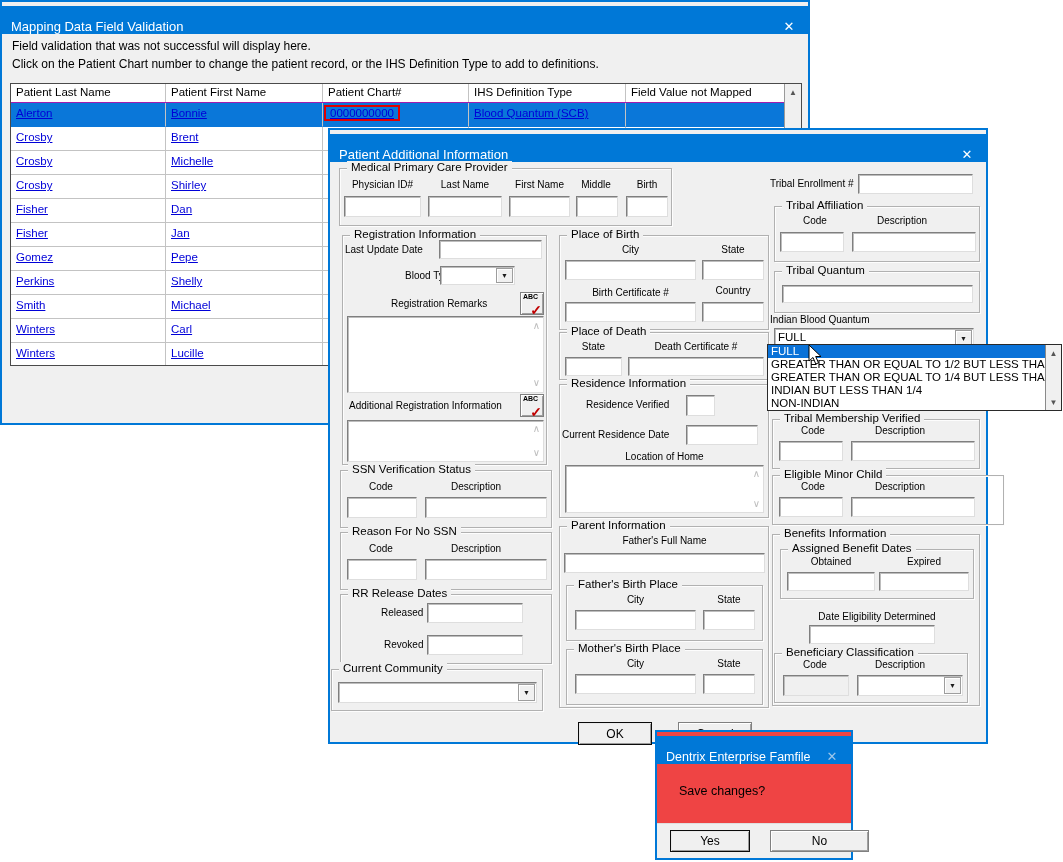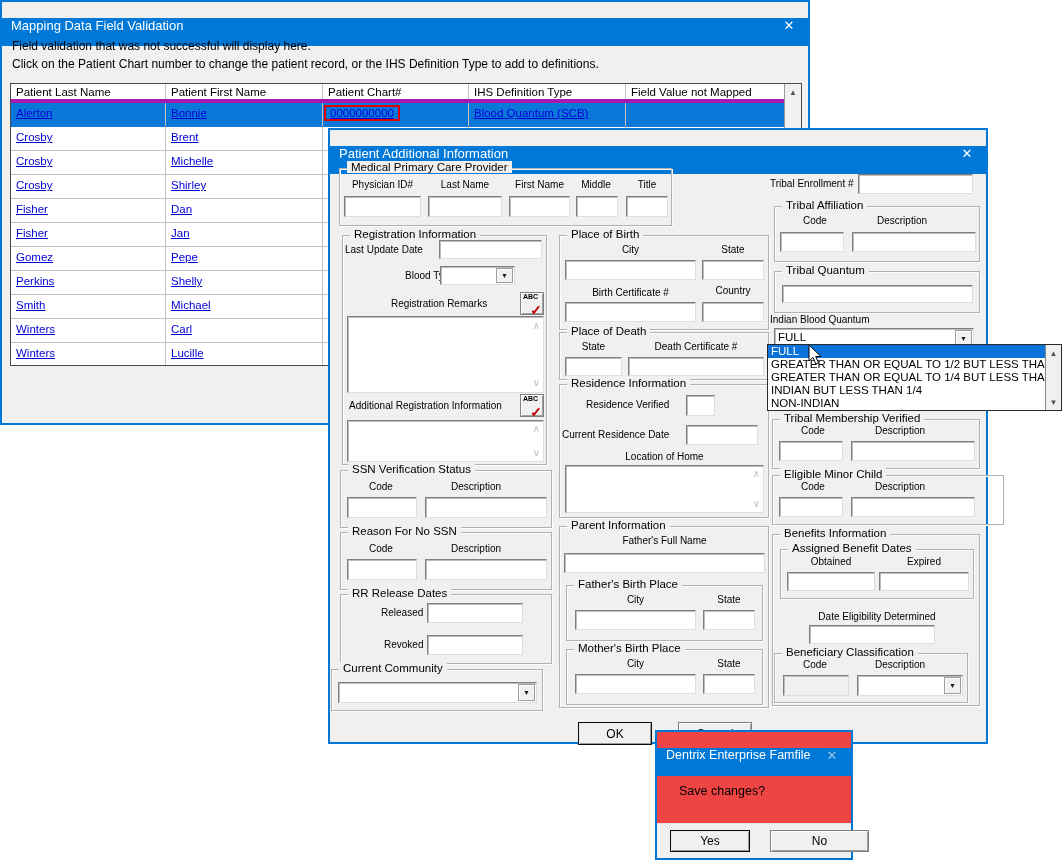--- a/index.html
+++ b/index.html
@@ -1,19 +1,19 @@
 <!DOCTYPE html>
 <html><head>
 <meta charset="utf-8">
 <style>
 *{margin:0;padding:0;box-sizing:border-box}
 html,body{width:1063px;height:862px}
 body{position:relative;background:#fff;font-family:"Liberation Sans",sans-serif;color:#000;overflow:hidden}
 .win{position:absolute;background:#f0f0f0;border:2px solid #0078d7}
-.tbar{position:absolute;left:0;top:16px;right:0;height:28px;background:#0078d7;color:#fff;display:flex;align-items:flex-start;padding-left:9px;font-size:13px}
+.tbar{position:absolute;left:0;top:4px;right:0;height:28px;background:#0078d7;color:#fff;display:flex;align-items:flex-end;padding-left:9px;font-size:13px}
 .tclose{margin-left:auto;width:38px;text-align:center;font-size:13px;cursor:pointer}
 .instr{position:absolute;left:10px;font-size:12px;white-space:nowrap}
 .lbl{position:absolute;font-size:10px;white-space:nowrap}
 .ctr{text-align:center}
 .tb{position:absolute;background:#fff;border:1px solid;border-color:#7f7f7f #dedede #dedede #7f7f7f;box-shadow:inset 1px 1px 0 #bdbdbd;font:11.5px "Liberation Sans",sans-serif;padding:0 3px;outline:none}
 .tb:disabled,.tb.dis{background:#f0f0f0}
 .grp{position:absolute;border:1px solid #b1b1b1;box-shadow:1px 1px 0 #fdfdfd,inset 1px 1px 0 #fdfdfd}
 .glabel{position:absolute;top:-8px;left:7px;background:#f0f0f0;padding:0 4px;font-size:11.5px;white-space:nowrap}
 .btn{position:absolute;background:#f0f0f0;border:1px solid #808080;box-shadow:inset 1px 1px 0 #fff,inset -1px -1px 0 #a0a0a0;font-size:12px;display:flex;align-items:center;justify-content:center;cursor:pointer}
 .btn.def{border:1px solid #0a0a0a;box-shadow:inset 1px 1px 0 #e9e9e9,inset -1px -1px 0 #9a9a9a}
@@ -21,21 +21,21 @@
 .cval{flex:1;font-size:11.5px;padding:2px 0 0 3px;overflow:hidden;white-space:nowrap}
 .cbtn{width:17px;background:#f0f0f0;border:1px solid #9d9d9d;box-shadow:inset 1px 1px 0 #fff;display:flex;align-items:center;justify-content:center;margin:1px}
 .carrow{font-size:7px;color:#1a1a1a;line-height:1}
 .ta{position:absolute;background:#fff;border:1px solid;border-color:#7f7f7f #dedede #dedede #7f7f7f;box-shadow:inset 1px 1px 0 #bdbdbd}
 .tchev{position:absolute;right:3px;font-size:10px;color:#bdbdbd;line-height:1}
 .abc{position:absolute;width:24px;height:23px;background:#f0f0f0;border:1px solid #808080;box-shadow:inset 1px 1px 0 #fff,inset -1px -1px 0 #a0a0a0;cursor:pointer}
 .abct{position:absolute;left:2px;top:0;font-size:7px;font-weight:bold}
 .abcc{position:absolute;right:1px;bottom:-4px;font-size:14px;font-weight:bold;color:#c00000}
 
 .vtable{position:absolute;left:8px;top:81px;width:792px;height:283px;background:#fff;border:1px solid #4a4a4a}
-.thead{position:absolute;left:0;top:0;right:17px;height:19px;display:flex;border-bottom:4px solid #a21caf;background:#fff}
+.thead{position:absolute;left:0;top:0;right:17px;height:19px;display:flex;border-bottom:1px solid #a21caf;background:#fff}
 .hcell{font-size:11.5px;padding:2px 0 0 5px;border-right:1px solid #c3c3c3;overflow:hidden;white-space:nowrap}
 .tbody{position:absolute;left:0;top:19px;right:17px;bottom:0;overflow:hidden}
 .trow{height:24px;display:flex}
 .tcell{border-right:1px solid #c3c3c3;border-bottom:1px solid #c3c3c3;padding:4px 0 0 5px;font-size:11.5px;overflow:hidden;white-space:nowrap}
 .trow.sel .tcell{background:#0a77d9;border-bottom-color:#0a77d9}
 .link{color:#0000d8;text-decoration:underline;cursor:pointer}
 .redbox{display:inline-block;border:2px solid #e00000;padding:0 4px;margin:-3px 0 0 -4px}
 .c0{width:155px}.c1{width:157px}.c2{width:146px}.c3{width:157px}.c4{flex:1;border-right:none}
 .vscroll{position:absolute;right:0;top:0;bottom:0;width:17px;background:#f0f0f0;border-left:1px solid #9a9a9a}
 .sarr{position:absolute;left:0;right:0;height:16px;display:flex;align-items:center;justify-content:center;font-size:8px;color:#555;cursor:pointer}
@@ -162,21 +162,21 @@
     <span>Patient Additional Information</span>
     <span class="tclose">✕</span>
   </div>
 
   <div class="grp" style="left:9px;top:38px;width:333px;height:58px">
     <span class="glabel">Medical Primary Care Provider</span>
     <span class="lbl ctr" style="left:4px;top:10px;width:77px">Physician ID#</span>
     <span class="lbl ctr" style="left:88px;top:10px;width:74px">Last Name</span>
     <span class="lbl ctr" style="left:169px;top:10px;width:61px">First Name</span>
     <span class="lbl ctr" style="left:234px;top:10px;width:44px">Middle</span>
-    <span class="lbl ctr" style="left:286px;top:10px;width:42px">Title</span>
+    <span class="lbl ctr" style="left:286px;top:10px;width:42px">Birth</span>
     <input class="tb" style="left: 4px; top: 27px; width: 77px; height: 21px;">
     <input class="tb" style="left: 88px; top: 27px; width: 74px; height: 21px;">
     <input class="tb" style="left: 169px; top: 27px; width: 61px; height: 21px;">
     <input class="tb" style="left: 236px; top: 27px; width: 42px; height: 21px;">
     <input class="tb" style="left: 286px; top: 27px; width: 42px; height: 21px;">
   </div>
 
   <div class="grp" style="left:12px;top:105px;width:205px;height:230px">
     <span class="glabel">Registration Information</span>
     <span class="lbl" style="left:2px;top:8px">Last Update Date</span>

